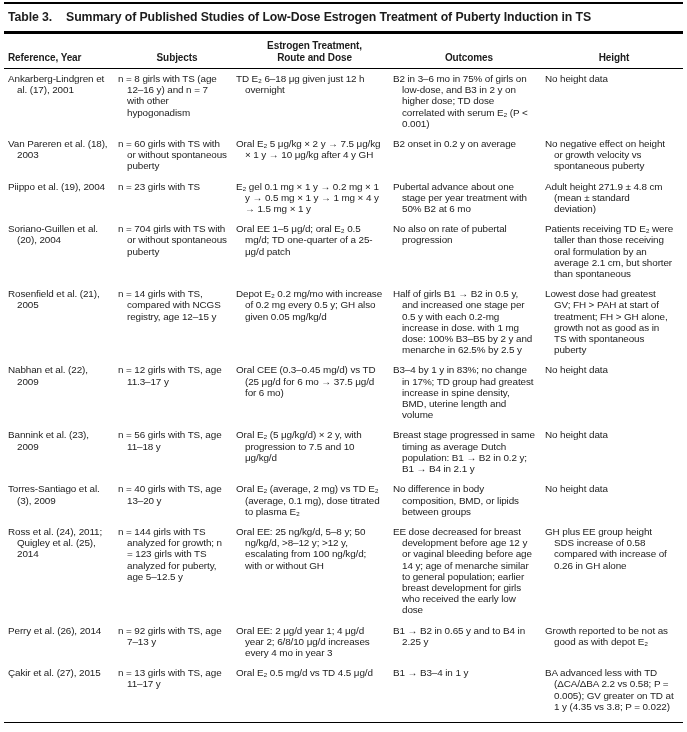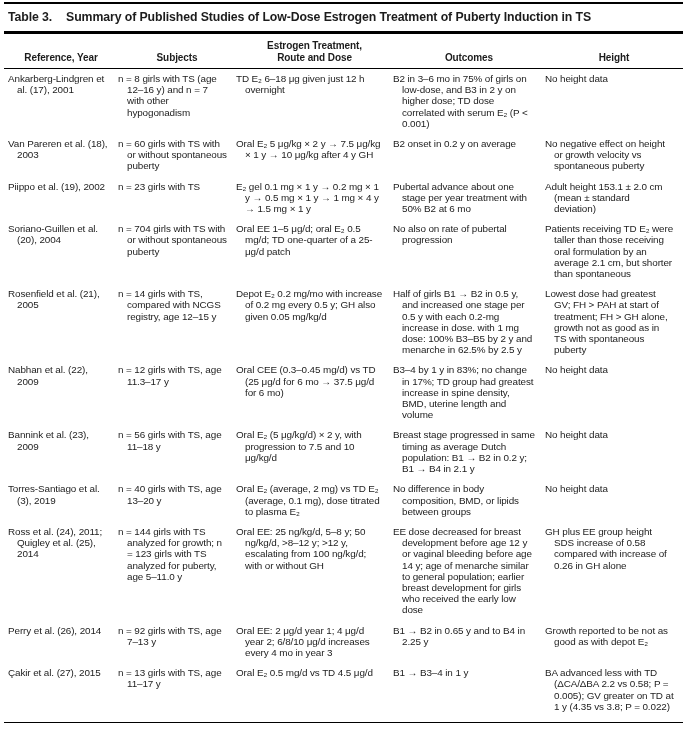--- a/index.html
+++ b/index.html
@@ -19,21 +19,21 @@
   }
   .title-label { margin-right: 14px; }
   table { border-collapse: collapse; table-layout: fixed; width: 679px; margin-top: 1px; }
   thead th {
     font-size: 10px; font-weight: bold; line-height: 11.5px;
     vertical-align: bottom; text-align: center;
     padding: 5px 4px 5px 4px;
     border-bottom: 1.4px solid #000;
     white-space: pre-line; letter-spacing: -0.1px;
   }
-  thead th.col-ref { text-align: center; padding-left: 4px; }
+  thead th.col-ref { text-align: left; padding-left: 4px; }
   tbody td {
     font-size: 9.9px; line-height: 11.2px;
     vertical-align: top; text-align: left;
     padding: 0 9px 9px 0;
     letter-spacing: -0.1px;
   }
   tbody tr:first-child td { padding-top: 4px; }
   tbody td.col-ref { padding-left: 4px; margin-top: 8px; }
   .hang { padding-left: 9px; text-indent: -9px; }
   .bottom-rule { border-top: 1.6px solid #000; margin-top: 1px; }
@@ -99,33 +99,33 @@
           </td>
         <td>
             <div class="hang">B2 onset in 0.2 y on average</div>
           </td>
         <td>
             <div class="hang">No negative effect on height or growth velocity vs spontaneous puberty</div>
           </td>
       </tr>
       <tr>
         <td class="col-ref">
-            <div class="hang">Piippo et al. (19), 2002</div>
+            <div class="hang">Piippo et al. (19), 2004</div>
           </td>
         <td>
             <div class="hang">n = 23 girls with TS</div>
           </td>
         <td>
             <div class="hang">E₂ gel 0.1 mg × 1 y → 0.2 mg × 1 y → 0.5 mg × 1 y → 1 mg × 4 y → 1.5 mg × 1 y</div>
           </td>
         <td>
             <div class="hang">Pubertal advance about one stage per year treatment with 50% B2 at 6 mo</div>
           </td>
         <td>
-            <div class="hang">Adult height 153.1 ± 2.0 cm (mean ± standard deviation)</div>
+            <div class="hang">Adult height 271.9 ± 4.8 cm (mean ± standard deviation)</div>
           </td>
       </tr>
       <tr>
         <td class="col-ref">
             <div class="hang">Soriano-Guillen et al. (20), 2004</div>
           </td>
         <td>
             <div class="hang">n = 704 girls with TS with or without spontaneous puberty</div>
           </td>
         <td>
@@ -184,41 +184,41 @@
           </td>
         <td>
             <div class="hang">Breast stage progressed in same timing as average Dutch population: B1 → B2 in 0.2 y; B1 → B4 in 2.1 y</div>
           </td>
         <td>
             <div class="hang">No height data</div>
           </td>
       </tr>
       <tr>
         <td class="col-ref">
-            <div class="hang">Torres-Santiago et al. (3), 2019</div>
+            <div class="hang">Torres-Santiago et al. (3), 2009</div>
           </td>
         <td>
             <div class="hang">n = 40 girls with TS, age 13–20 y</div>
           </td>
         <td>
             <div class="hang">Oral E₂ (average, 2 mg) vs TD E₂ (average, 0.1 mg), dose titrated to plasma E₂</div>
           </td>
         <td>
             <div class="hang">No difference in body composition, BMD, or lipids between groups</div>
           </td>
         <td>
             <div class="hang">No height data</div>
           </td>
       </tr>
       <tr>
         <td class="col-ref">
             <div class="hang">Ross et al. (24), 2011; Quigley et al. (25), 2014</div>
           </td>
         <td>
-            <div class="hang">n = 144 girls with TS analyzed for growth; n = 123 girls with TS analyzed for puberty, age 5–11.0 y</div>
+            <div class="hang">n = 144 girls with TS analyzed for growth; n = 123 girls with TS analyzed for puberty, age 5–12.5 y</div>
           </td>
         <td>
             <div class="hang">Oral EE: 25 ng/kg/d, 5–8 y; 50 ng/kg/d, &gt;8–12 y; &gt;12 y, escalating from 100 ng/kg/d; with or without GH</div>
           </td>
         <td>
             <div class="hang">EE dose decreased for breast development before age 12 y or vaginal bleeding before age 14 y; age of menarche similar to general population; earlier breast development for girls who received the early low dose</div>
           </td>
         <td>
             <div class="hang">GH plus EE group height SDS increase of 0.58 compared with increase of 0.26 in GH alone</div>
           </td>

